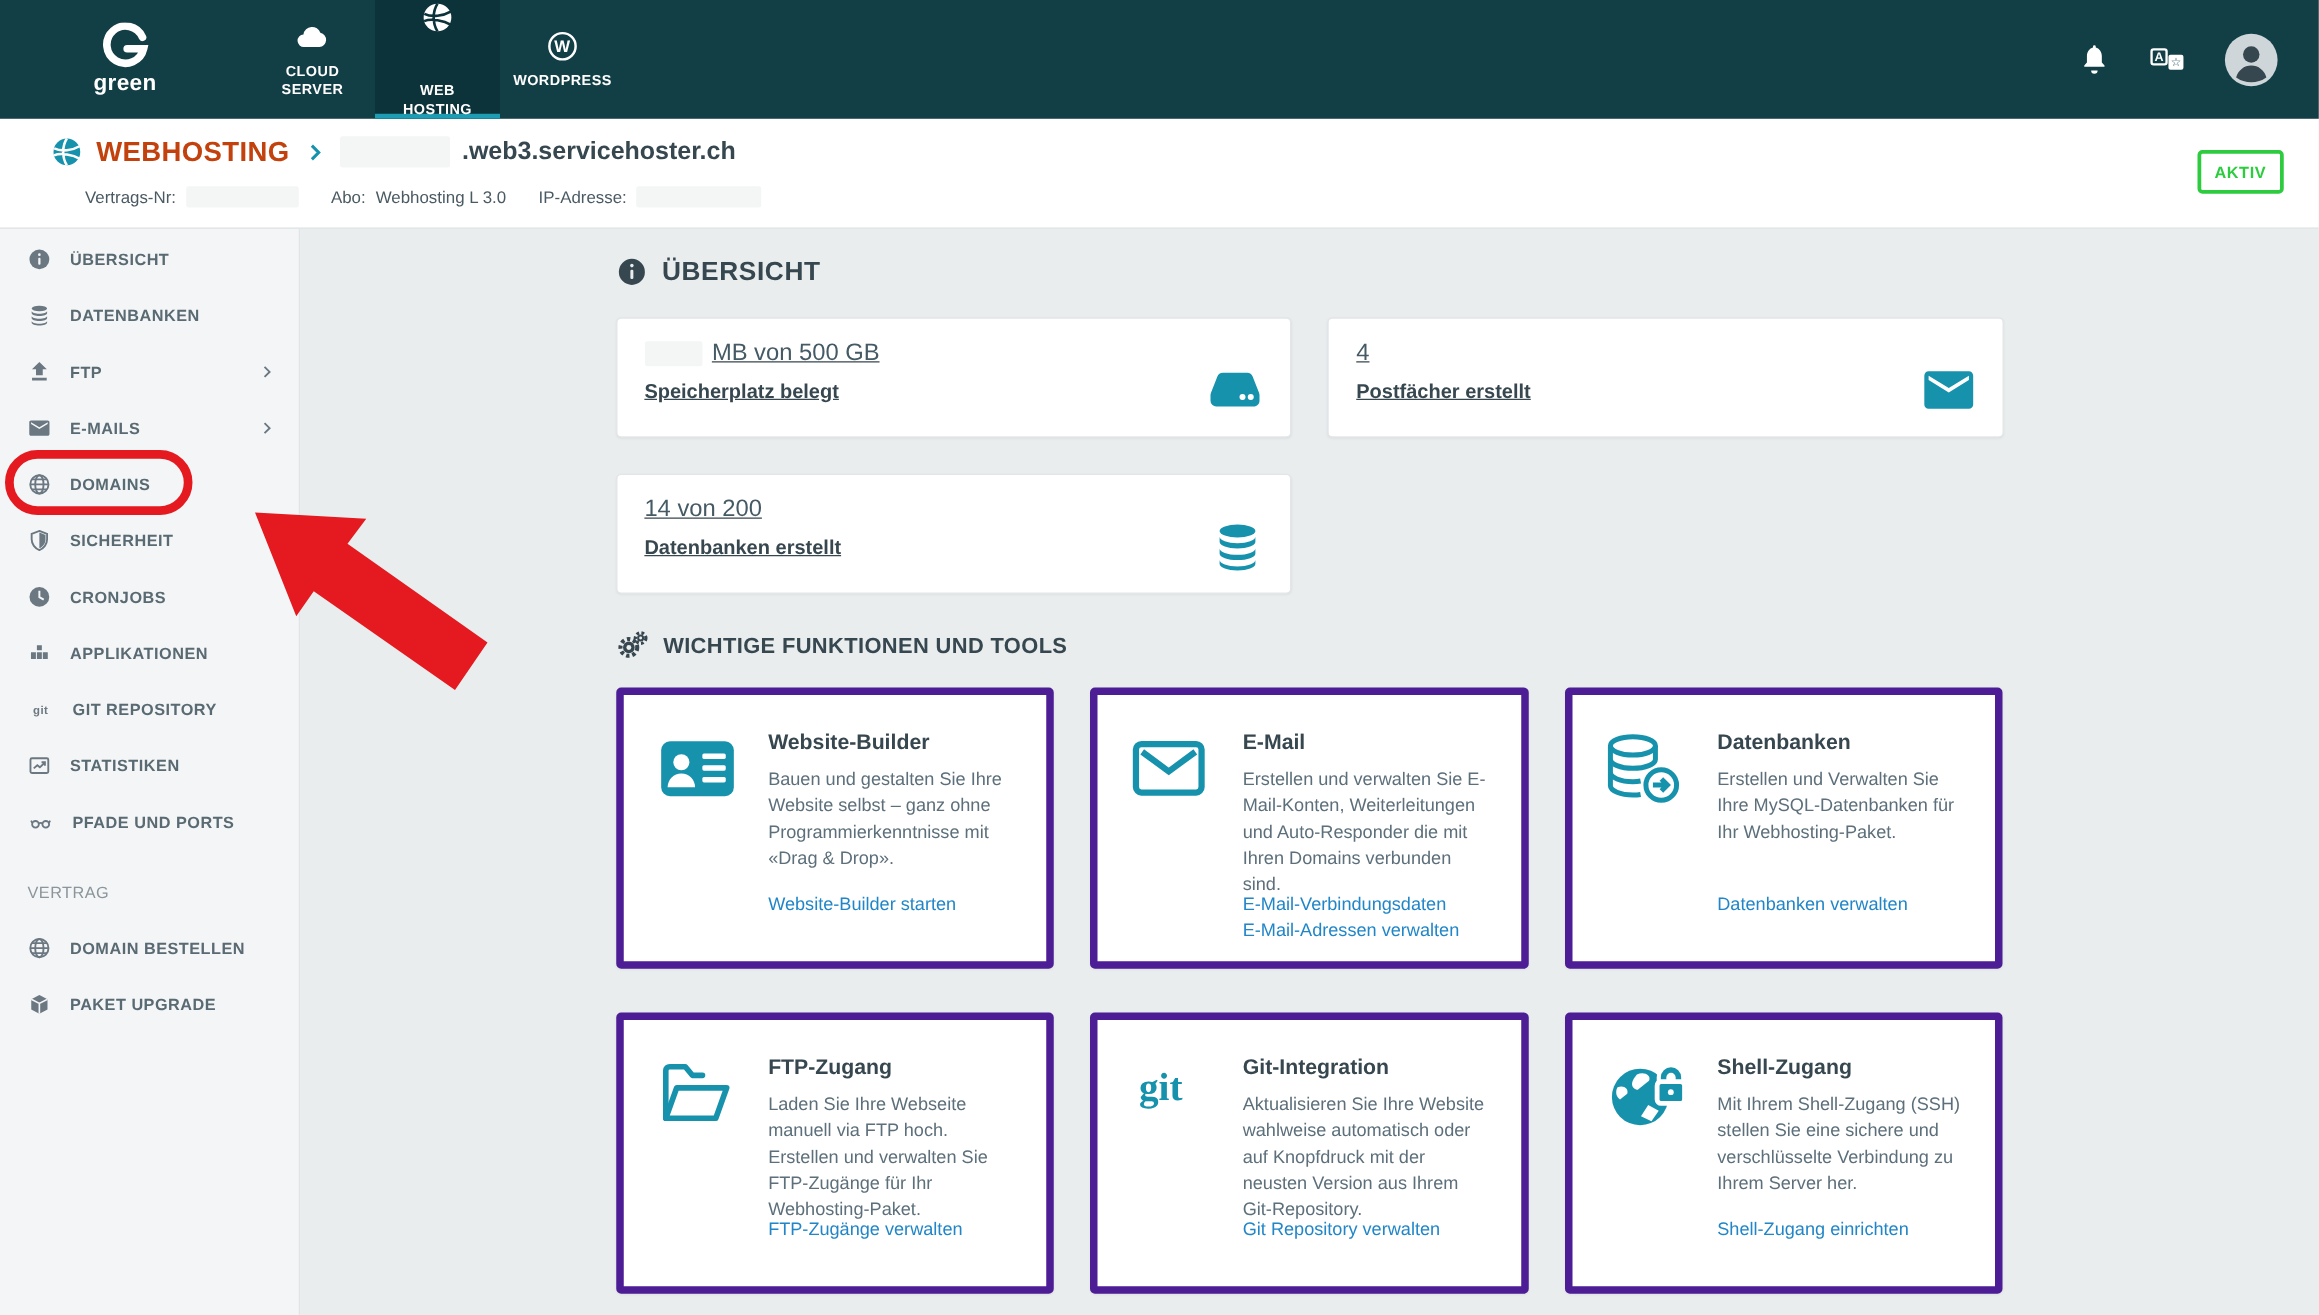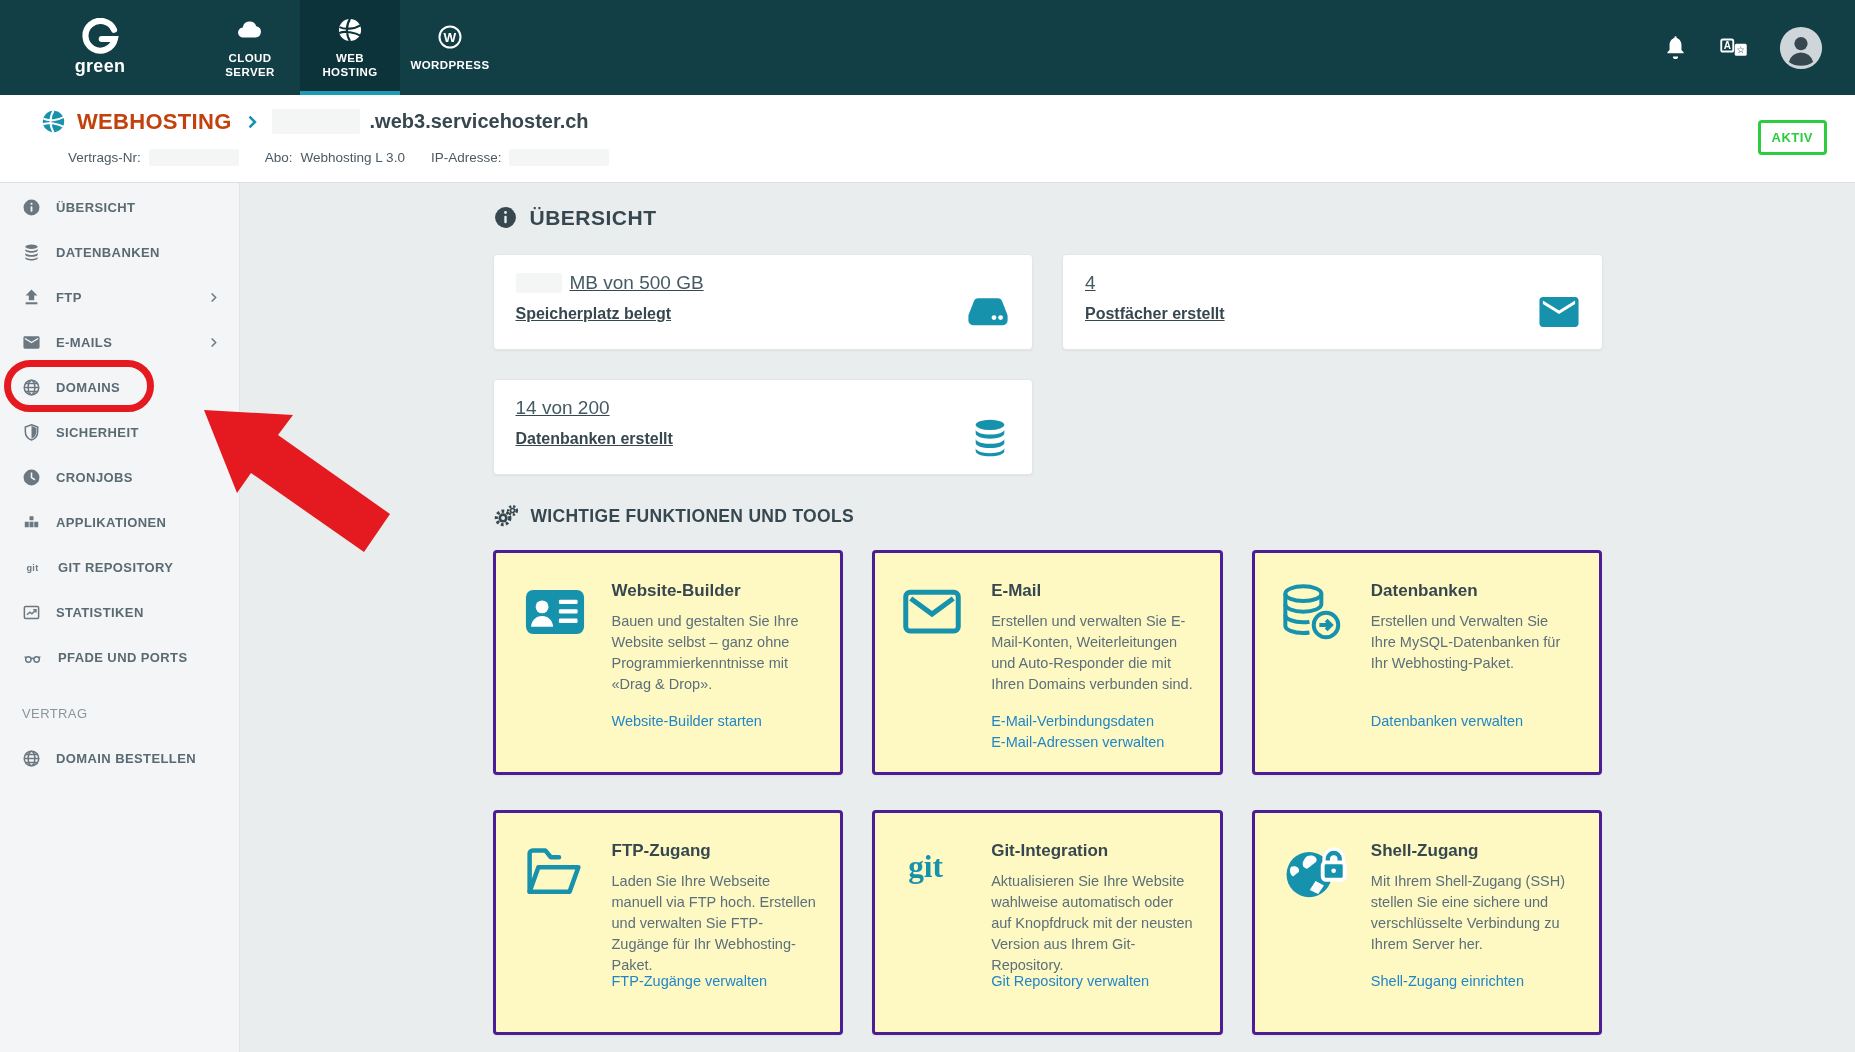--- a/index.html
+++ b/index.html
@@ -26,21 +26,21 @@
     width:200px; display:flex; flex-direction:column; align-items:center;
     justify-content:center; color:#fff; cursor:pointer;
   }
   .logo-text { font-size:18px; font-weight:bold; margin-top:-4px; letter-spacing:.3px; }
   .tabs { display:flex; }
   .tab {
     width:100px; display:flex; flex-direction:column; align-items:center;
     justify-content:center; gap:7px; color:#fff; font-size:11.5px; font-weight:bold;
     letter-spacing:.4px; text-align:center; cursor:pointer; line-height:1.25;
   }
-  .tab.active { background:#0c323a; box-shadow:inset 0 -4px 0 #1e9cb4; }
+  .tab.active { background:#0c323a; box-shadow:inset 0 -4px 0 #1e9cb4;justify-content:space-between; }
   .tab .tab-label { white-space:pre-line; }
   .nav-right { margin-left:auto; display:flex; align-items:center; gap:30px; padding-right:32px; }
   .nav-right .icon { color:#fff; cursor:pointer; }
   .translate-wrap { color:#dfe5e6; }
 
   
   .subheader {
     position:absolute; top:95px; left:0; right:0; height:88px; background:#fff;
     border-bottom:1px solid #dcе0e2; border-bottom:1px solid #dce0e2; z-index:5;
   }
@@ -92,21 +92,21 @@
     background:#fff; border:1px solid #e3e6e8; border-radius:4px; height:96px;
     padding:17px 22px; position:relative; box-shadow:0 1px 2px rgba(0,0,0,.05);
   }
   .stat-value { font-size:19px; color:#455a64; display:flex; align-items:center; gap:8px; }
   .stat-redact { width:46px; height:20px; }
   .stat-label { font-size:16px; font-weight:bold; color:#37474f; margin-top:11px; }
   .stat-icon { position:absolute; right:20px; bottom:14px; color:#1792ad; }
 
   .cards { display:grid; grid-template-columns:repeat(3,1fr); gap:29px; row-gap:35px; margin-top:21px; }
   .tool-card {
-    background:#fef9c3; border:3px solid #4c1d95; border-radius:4px; height:225px;
+    background:#ffffff; border:6px solid #4c1d95; border-radius:4px; height:225px;
     padding:26px 24px 0 24px; display:flex; gap:20px; position:relative;
     box-shadow:0 1px 2px rgba(0,0,0,.05);
   }
   .tool-icon { flex:0 0 72px; color:#1792ad; margin-top:2px; }
   .tool-body { flex:1; min-width:0; }
   .tool-title { font-size:17px; font-weight:bold; color:#37474f; margin:2px 0 10px; }
   .tool-desc { font-size:14.5px; color:#5c6f7a; line-height:1.45; margin:0; }
   .tool-links { position:absolute; left:116px; top:158px; right:20px; }
   .tool-link {
     display:block; color:#2186c8; font-size:14.5px; line-height:1.45;
@@ -352,20 +352,30 @@
     <div class="side-section">VERTRAG</div>
     <div class="side-item">
      <span class="icon ">
         <svg width="19" height="19" viewBox="0 0 24 24" fill="none" stroke="currentColor" stroke-width="1.9">
           <circle cx="12" cy="12" r="9.2"></circle>
           <ellipse cx="12" cy="12" rx="4.2" ry="9.2"></ellipse>
           <path d="M2.8 12h18.4M4.2 7h15.6M4.2 17h15.6"></path>
         </svg>
       </span>
      <span>DOMAIN BESTELLEN</span>
+
+   </div>
+    <div class="side-item">
+     <span class="icon ">
+        <svg width="19" height="19" viewBox="0 0 24 24" fill="currentColor">
+          <path d="M12 2.6l8.2 4.2v10.4L12 21.4l-8.2-4.2V6.8z"></path>
+          <path class="gp" d="M3.8 6.8L12 11l8.2-4.2M12 11v10.4" fill="none" stroke-width="1.7"></path>
+        </svg>
+      </span>
+     <span>PAKET UPGRADE</span>
 
    </div>
   </aside>
 
 <main class="main">
   <div class="content">
     <h1 class="page-heading h-overview">
       <span class="icon heading-icon">
         <svg width="25" height="25" viewBox="0 0 24 24" fill="currentColor">
           <circle cx="12" cy="12" r="10"></circle>

